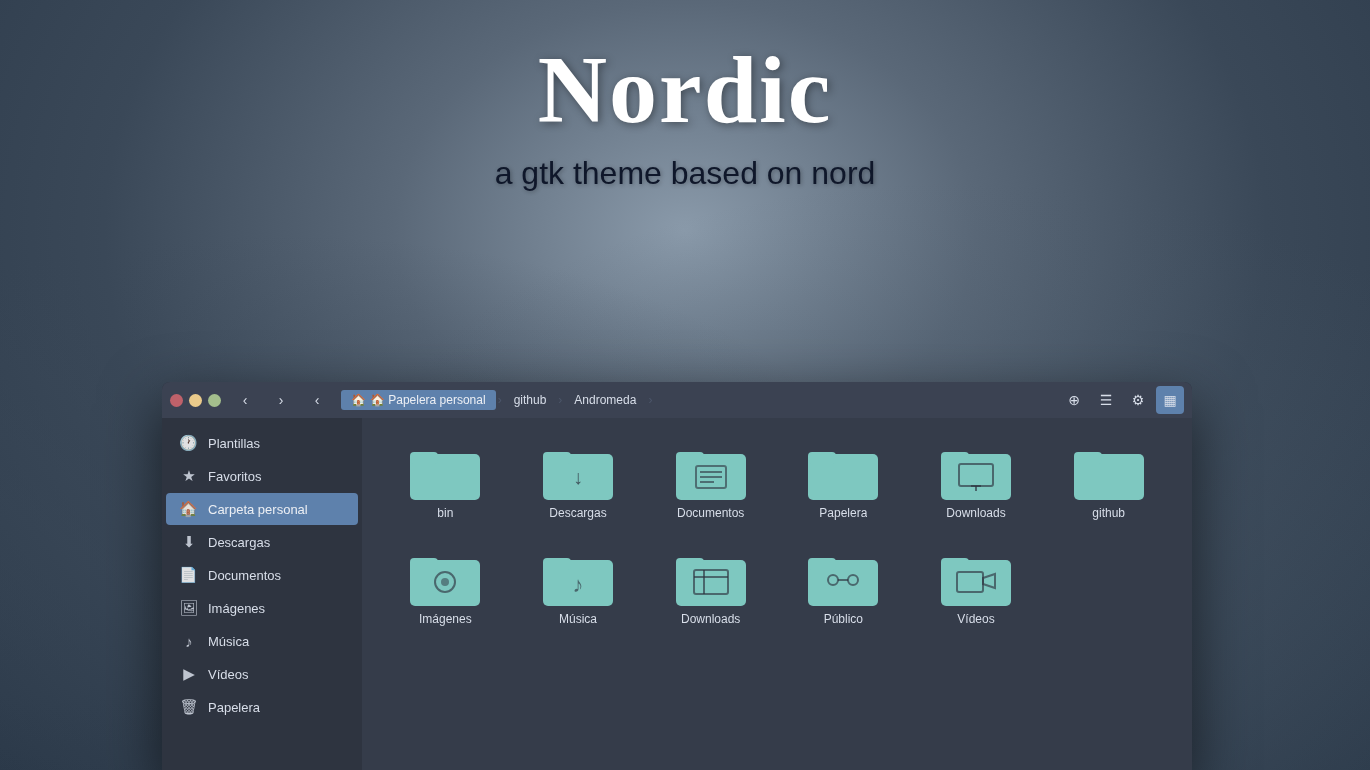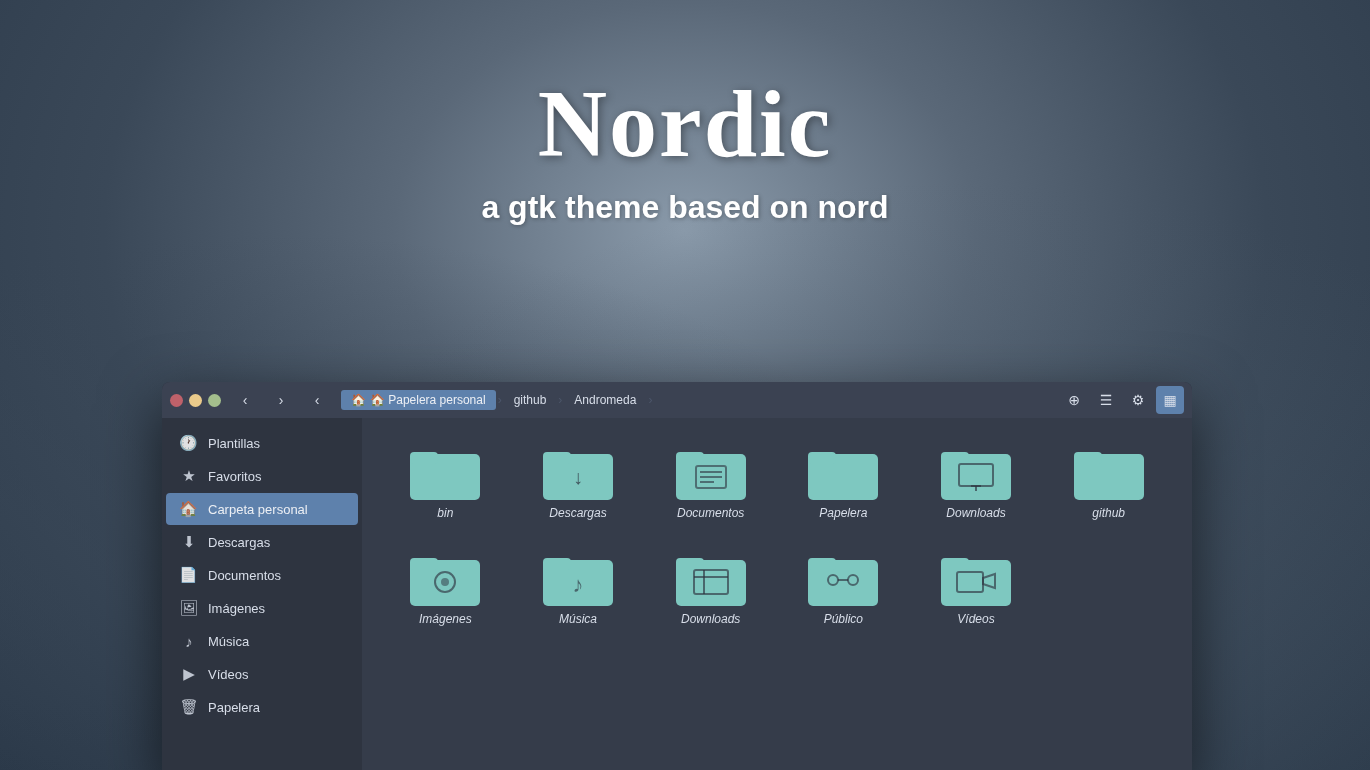--- a/index.html
+++ b/index.html
@@ -24,40 +24,40 @@
       content: '';
       position: absolute;
       inset: 0;
       background: 
         radial-gradient(ellipse at 70% 80%, #4a5a6a88 0%, transparent 50%),
         radial-gradient(ellipse at 20% 70%, #3a4858aa 0%, transparent 40%);
     }
 
     .hero {
       position: absolute;
-      top: 68px;
+      top: 34px;
       left: 0; right: 0;
       text-align: center;
       z-index: 1;
     }
 
     .hero-title {
       font-size: 96px;
       font-weight: 700;
       color: #ffffff;
       font-family: Georgia, 'Times New Roman', serif;
       text-shadow: 2px 2px 8px rgba(0,0,0,0.4);
       letter-spacing: 2px;
     }
 
     .hero-subtitle {
       font-size: 32px;
-      color: #ffffff;
+      color: #0f172a;
       margin-top: 10px;
-      font-weight: 700;
+      font-weight: 400;
       text-shadow: 1px 1px 4px rgba(0,0,0,0.3);
     }
 
     
     .window {
       position: absolute;
       top: 382px;
       left: 162px;
       width: 1030px;
       height: 395px;
@@ -212,21 +212,20 @@
     }
 
     .folder-name {
       font-size: 12px;
       color: #d8dee9;
       text-align: center;
       white-space: nowrap;
       overflow: hidden;
       text-overflow: ellipsis;
       max-width: 90px;
-      font-style: italic;
     }
 
     
     .folder-icon-svg {
       width: 70px;
       height: 56px;
     }
   </style>
 </head>
 <body>

